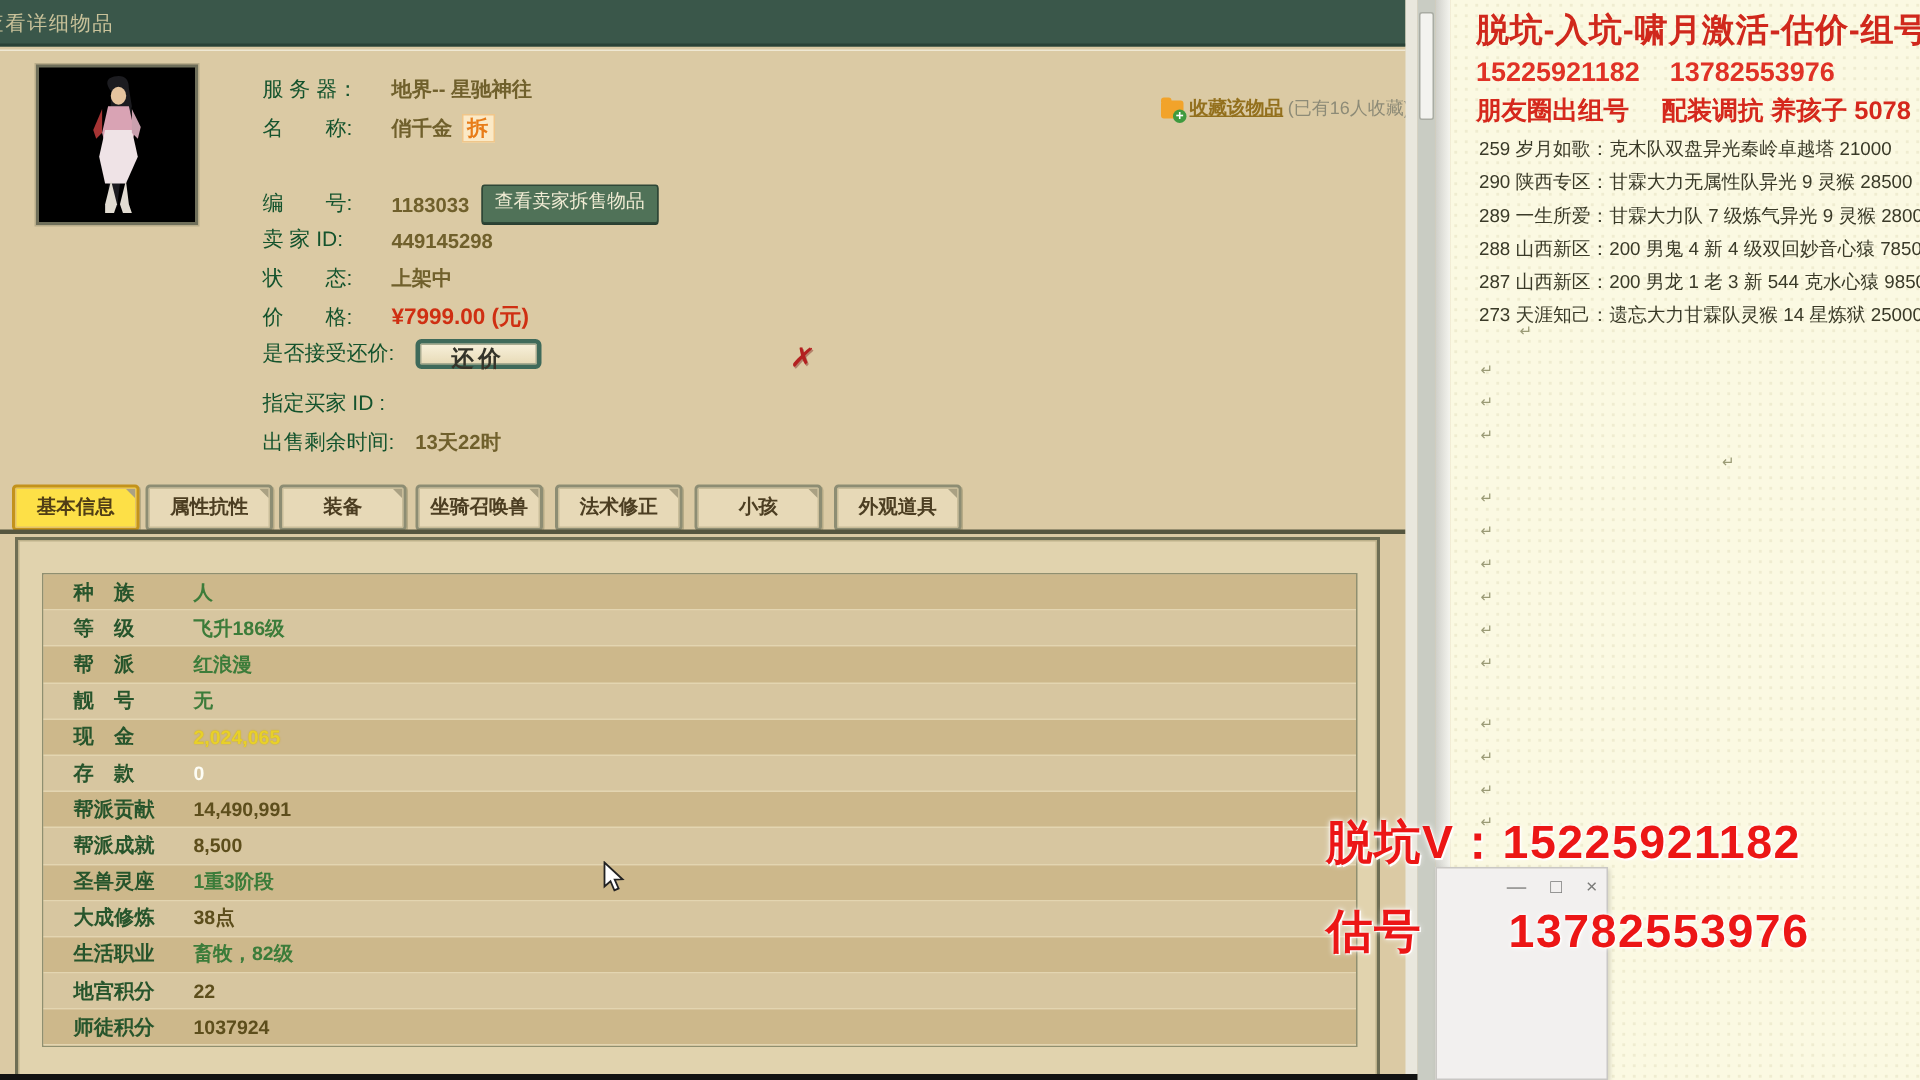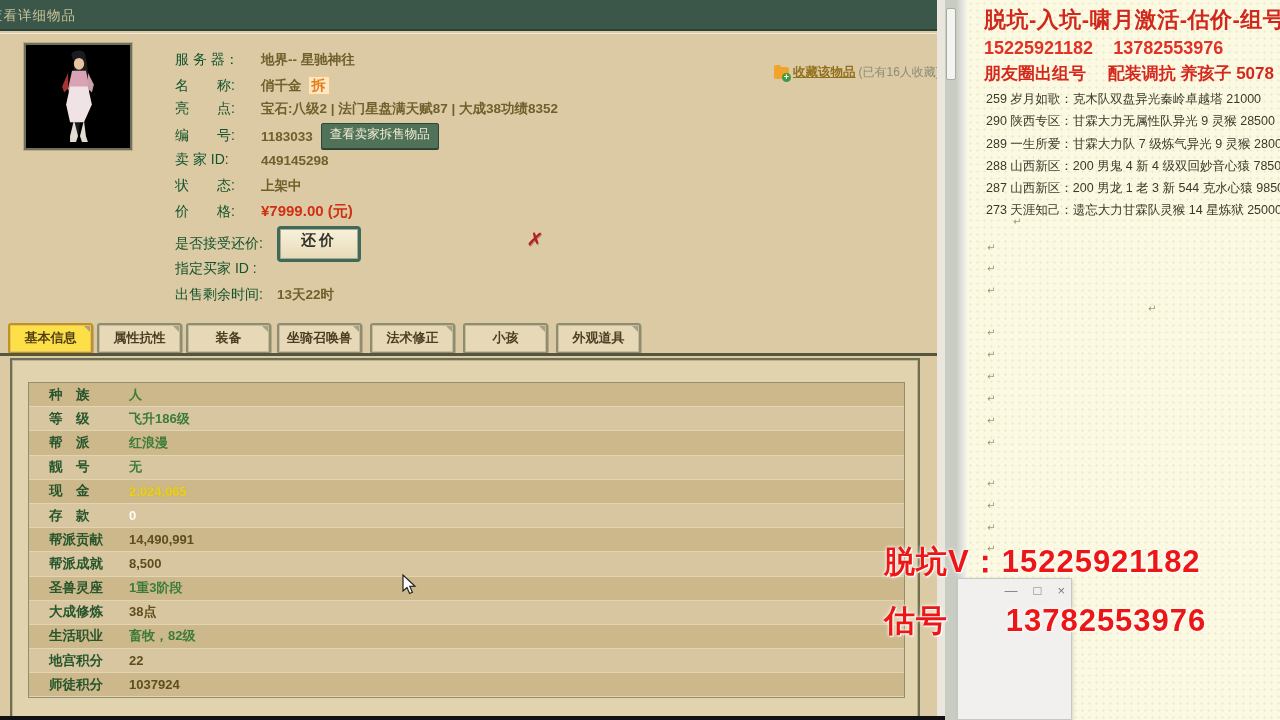--- a/index.html
+++ b/index.html
@@ -21,21 +21,21 @@
   .fav-link { font-size:12.5px; color:#93701d; text-decoration:underline; font-weight:bold; }
   .fav-note { font-size:12px; color:#8d8b77; margin-left:3px; }
 
   .info-row { position:absolute; left:175px; display:flex; align-items:center; white-space:nowrap; }
   .ilabel { font-size:14px; font-weight:normal; color:#14532d; width:86px; }
   .ilabel.wide { width:auto; margin-right:14px; }
   .ivalue { font-size:13.5px; color:#70602c; font-weight:bold; }
   .ivalue.price { color:#cf2f12; font-size:15px; }
   .badge-chai { margin-left:6px; padding:0 3px; font-size:14px; font-weight:bold; color:#e87c18; background:#fbe9c6; border:1px solid #f0c68a; line-height:17px; }
   .btn-seller { margin-left:8px; padding:2px 8px 5px; font-size:12.5px; color:#f1ecd4; background:#507258; border:1px solid #2e4737; border-radius:2px; box-shadow:0 1px 0 #2a3f31; cursor:default; }
-  .btn-bargain { position:relative; width:84px; height:36px; background:linear-gradient(#f8f1dc,#e7dab6); border:3px solid #3f6a5a; border-radius:4px; box-shadow:inset 0 0 0 1px #a8ab90; font-size:15px; font-weight:bold; color:#34342a; letter-spacing:3px; text-align:center; line-height:22px; }
+  .btn-bargain { position:relative; width:84px; height:20px; background:linear-gradient(#f8f1dc,#e7dab6); border:3px solid #3f6a5a; border-radius:4px; box-shadow:inset 0 0 0 1px #a8ab90; font-size:15px; font-weight:bold; color:#34342a; letter-spacing:3px; text-align:center; line-height:22px; }
   .reject-x { position:absolute; left:352px; top:2px; color:#b32020; font-size:19px; font-weight:bold; transform:rotate(8deg); text-shadow:1px 1px 0 rgba(120,20,20,.4); }
 
   
   .tab { position:absolute; top:289px; width:85px; height:31px; background:#e7d9b7; border:2px solid #8d8d73; border-radius:3px; box-shadow:inset 0 0 0 1px #c9bd99, 1px 1px 0 #b7ab86; text-align:center; font-size:13px; font-weight:bold; color:#4c3e22; line-height:26px; }
   .tab::after { content:""; position:absolute; right:1px; top:1px; border-left:6px solid transparent; border-top:6px solid #aaa183; }
   .tab.active { border-color:#c3921c; box-shadow:inset 0 0 0 1px #e3c269, 1px 1px 0 #b7ab86; background:#fde047; color:#503e16; }
   .tabline { position:absolute; left:0; top:319px; width:937px; height:3px; background:#56563f; }
 
   
   .frame { position:absolute; left:10px; top:324px; width:910px; height:400px; background:#e1d3ae; border:2px solid #6e6e54; box-shadow:inset 0 0 0 1px #bdb18a; }
@@ -112,24 +112,20 @@
       </div>
 
       <div class="info-row" style="top:17px">
         <span class="ilabel">服 务 器：</span>
         <span class="ivalue">地界-- 星驰神往</span>
       </div>
       <div class="info-row" style="top:42px">
         <span class="ilabel">名　　称:</span>
         <span class="ivalue">俏千金</span>
         <span class="badge-chai">拆</span>
-      </div>
-      <div class="info-row" style="top:66px">
-        <span class="ilabel">亮　　点:</span>
-        <span class="ivalue">宝石:八级2 | 法门星盘满天赋87 | 大成38功绩8352</span>
       </div>
       <div class="info-row" style="top:89px">
         <span class="ilabel">编　　号:</span>
         <span class="ivalue">1183033</span>
         <span class="btn-seller">查看卖家拆售物品</span>
       </div>
       <div class="info-row" style="top:117px">
         <span class="ilabel">卖 家  ID:</span>
         <span class="ivalue">449145298</span>
       </div>

